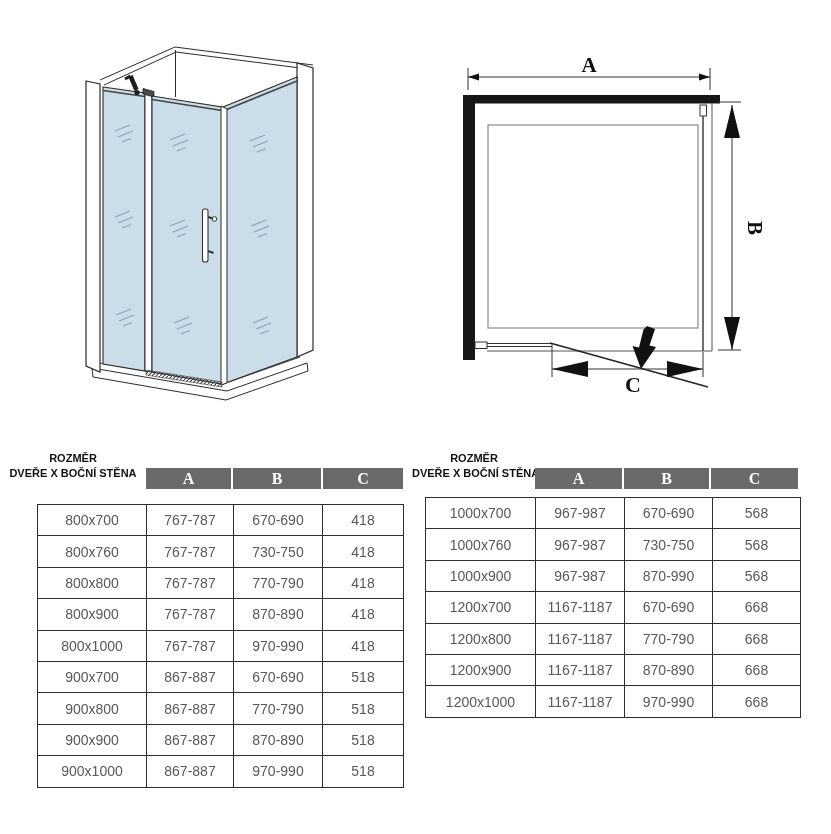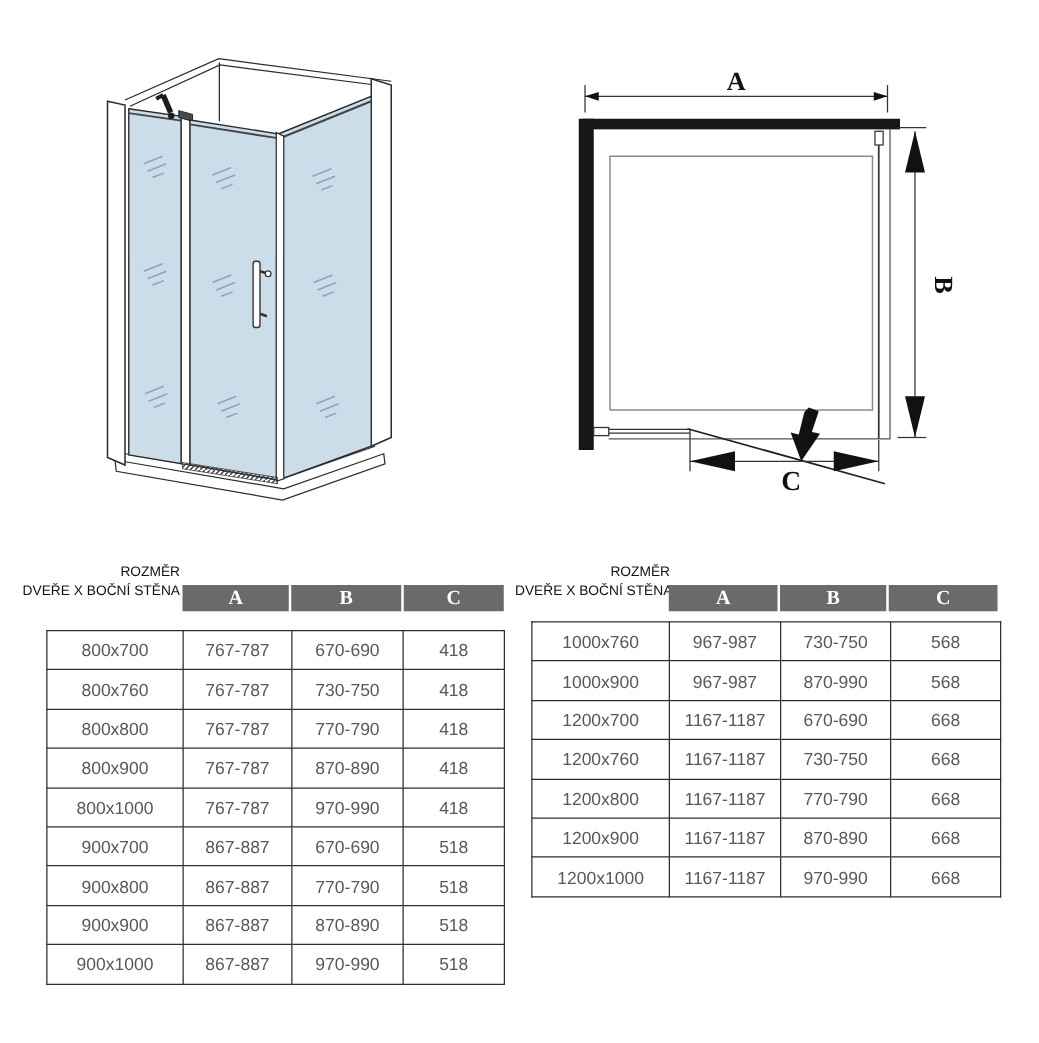--- a/index.html
+++ b/index.html
@@ -1,21 +1,21 @@
 <!DOCTYPE html>
 <html><head>
 <meta charset="utf-8">
 <style>
   html,body{margin:0;padding:0;background:#ffffff;}
   body{width:831px;height:834px;position:relative;overflow:hidden;
        font-family:"Liberation Sans", sans-serif;}
   .abs{position:absolute;}
   
-  .tbl-label{font-weight:normal;font-size:11px;line-height:15px;color:#111;
-             text-align:right;white-space:nowrap;}
+  .tbl-label{font-weight:bold;font-size:11px;line-height:15px;color:#111;
+             text-align:center;white-space:nowrap;}
   
   .hdr{display:grid;column-gap:2px;height:21px;}
   .hdr span{background:#6a6a6a;color:#ffffff;display:flex;align-items:center;
             justify-content:center;font-family:"Liberation Serif", serif;
             font-weight:bold;font-size:16px;}
   
   table.dim{border-collapse:collapse;table-layout:fixed;}
   table.dim td{border:1px solid #2e2e2e;height:30.4px;text-align:center;
                vertical-align:middle;font-size:14px;color:#58585a;padding:0;}
   svg text{font-family:"Liberation Serif", serif;font-weight:bold;fill:#111;}
@@ -233,44 +233,44 @@
 </div>
 <table class="dim abs" style="left:425px;top:497px;width:375px">
   <colgroup>
       <col style="width:110px">
       <col style="width:89px">
       <col style="width:88px">
       <col style="width:88px">
     </colgroup>
   <tbody>
       <tr>
+        <td>1000x700</td>
+        <td>967-987</td>
+        <td>670-690</td>
+        <td>568</td>
+      </tr>
+      <tr>
         <td>1000x760</td>
         <td>967-987</td>
         <td>730-750</td>
         <td>568</td>
       </tr>
       <tr>
         <td>1000x900</td>
         <td>967-987</td>
         <td>870-990</td>
         <td>568</td>
       </tr>
       <tr>
         <td>1200x700</td>
         <td>1167-1187</td>
         <td>670-690</td>
         <td>668</td>
       </tr>
       <tr>
-        <td>1200x760</td>
-        <td>1167-1187</td>
-        <td>730-750</td>
-        <td>668</td>
-      </tr>
-      <tr>
         <td>1200x800</td>
         <td>1167-1187</td>
         <td>770-790</td>
         <td>668</td>
       </tr>
       <tr>
         <td>1200x900</td>
         <td>1167-1187</td>
         <td>870-890</td>
         <td>668</td>

